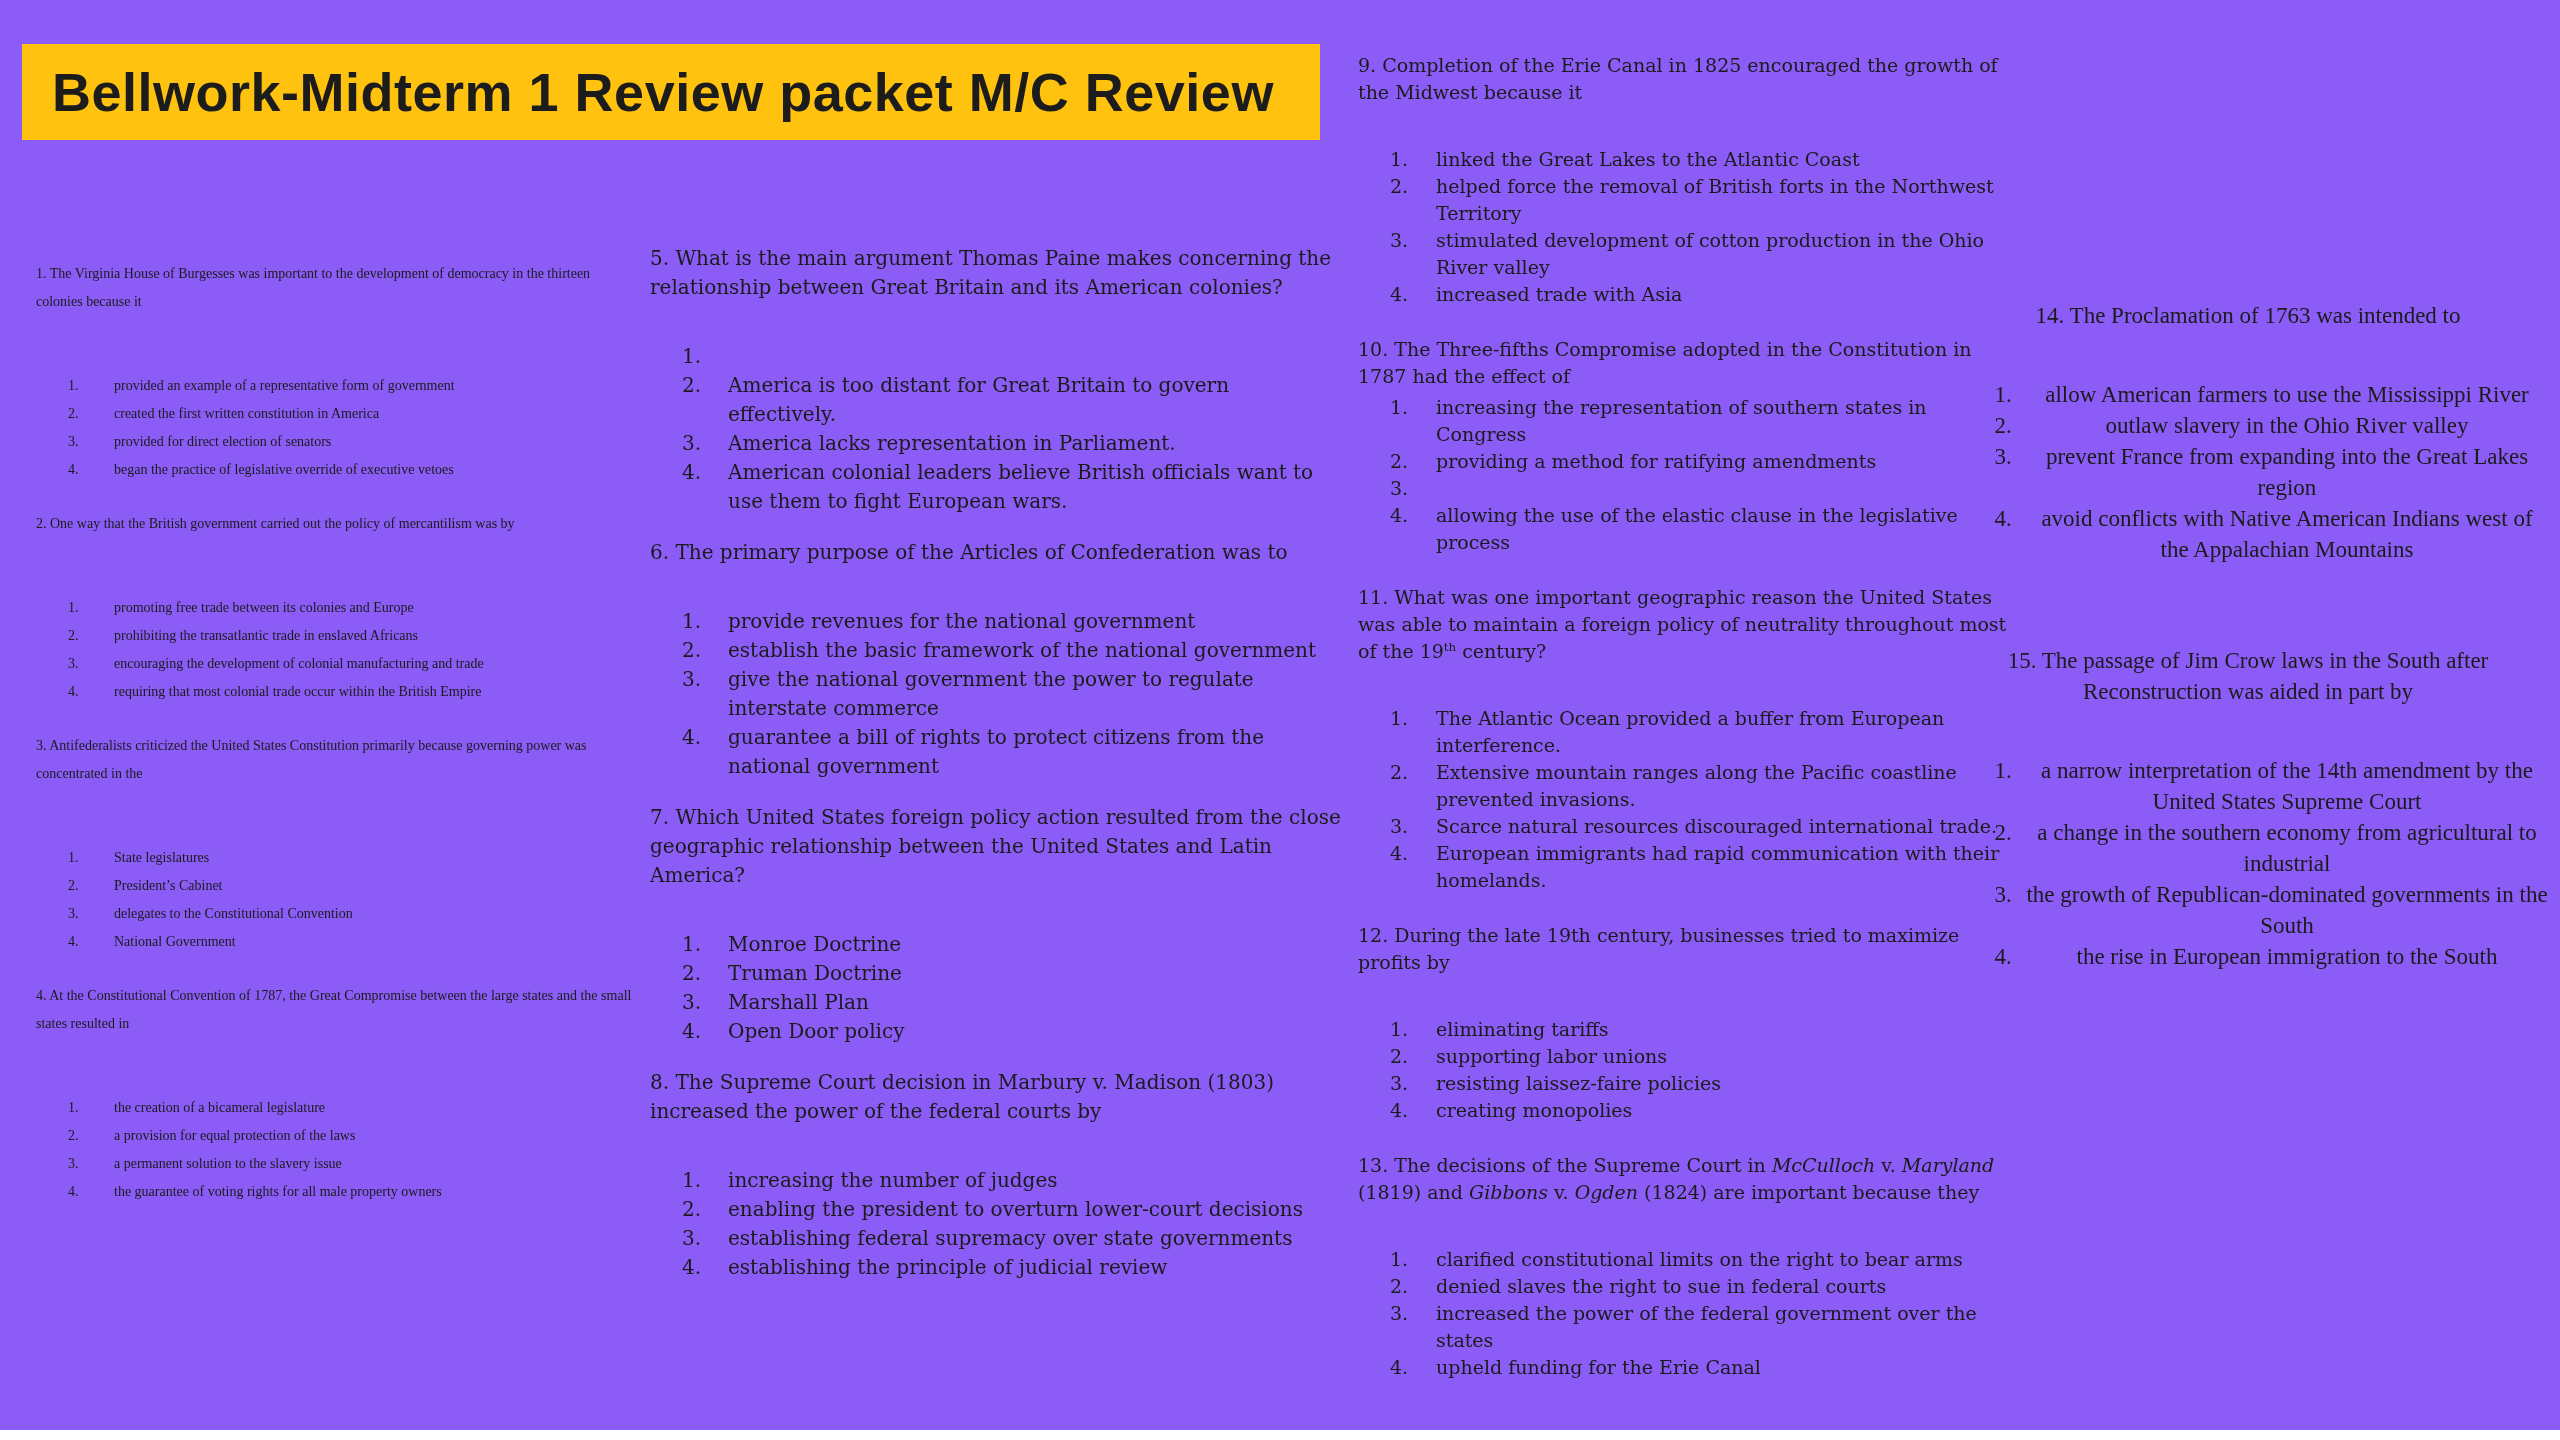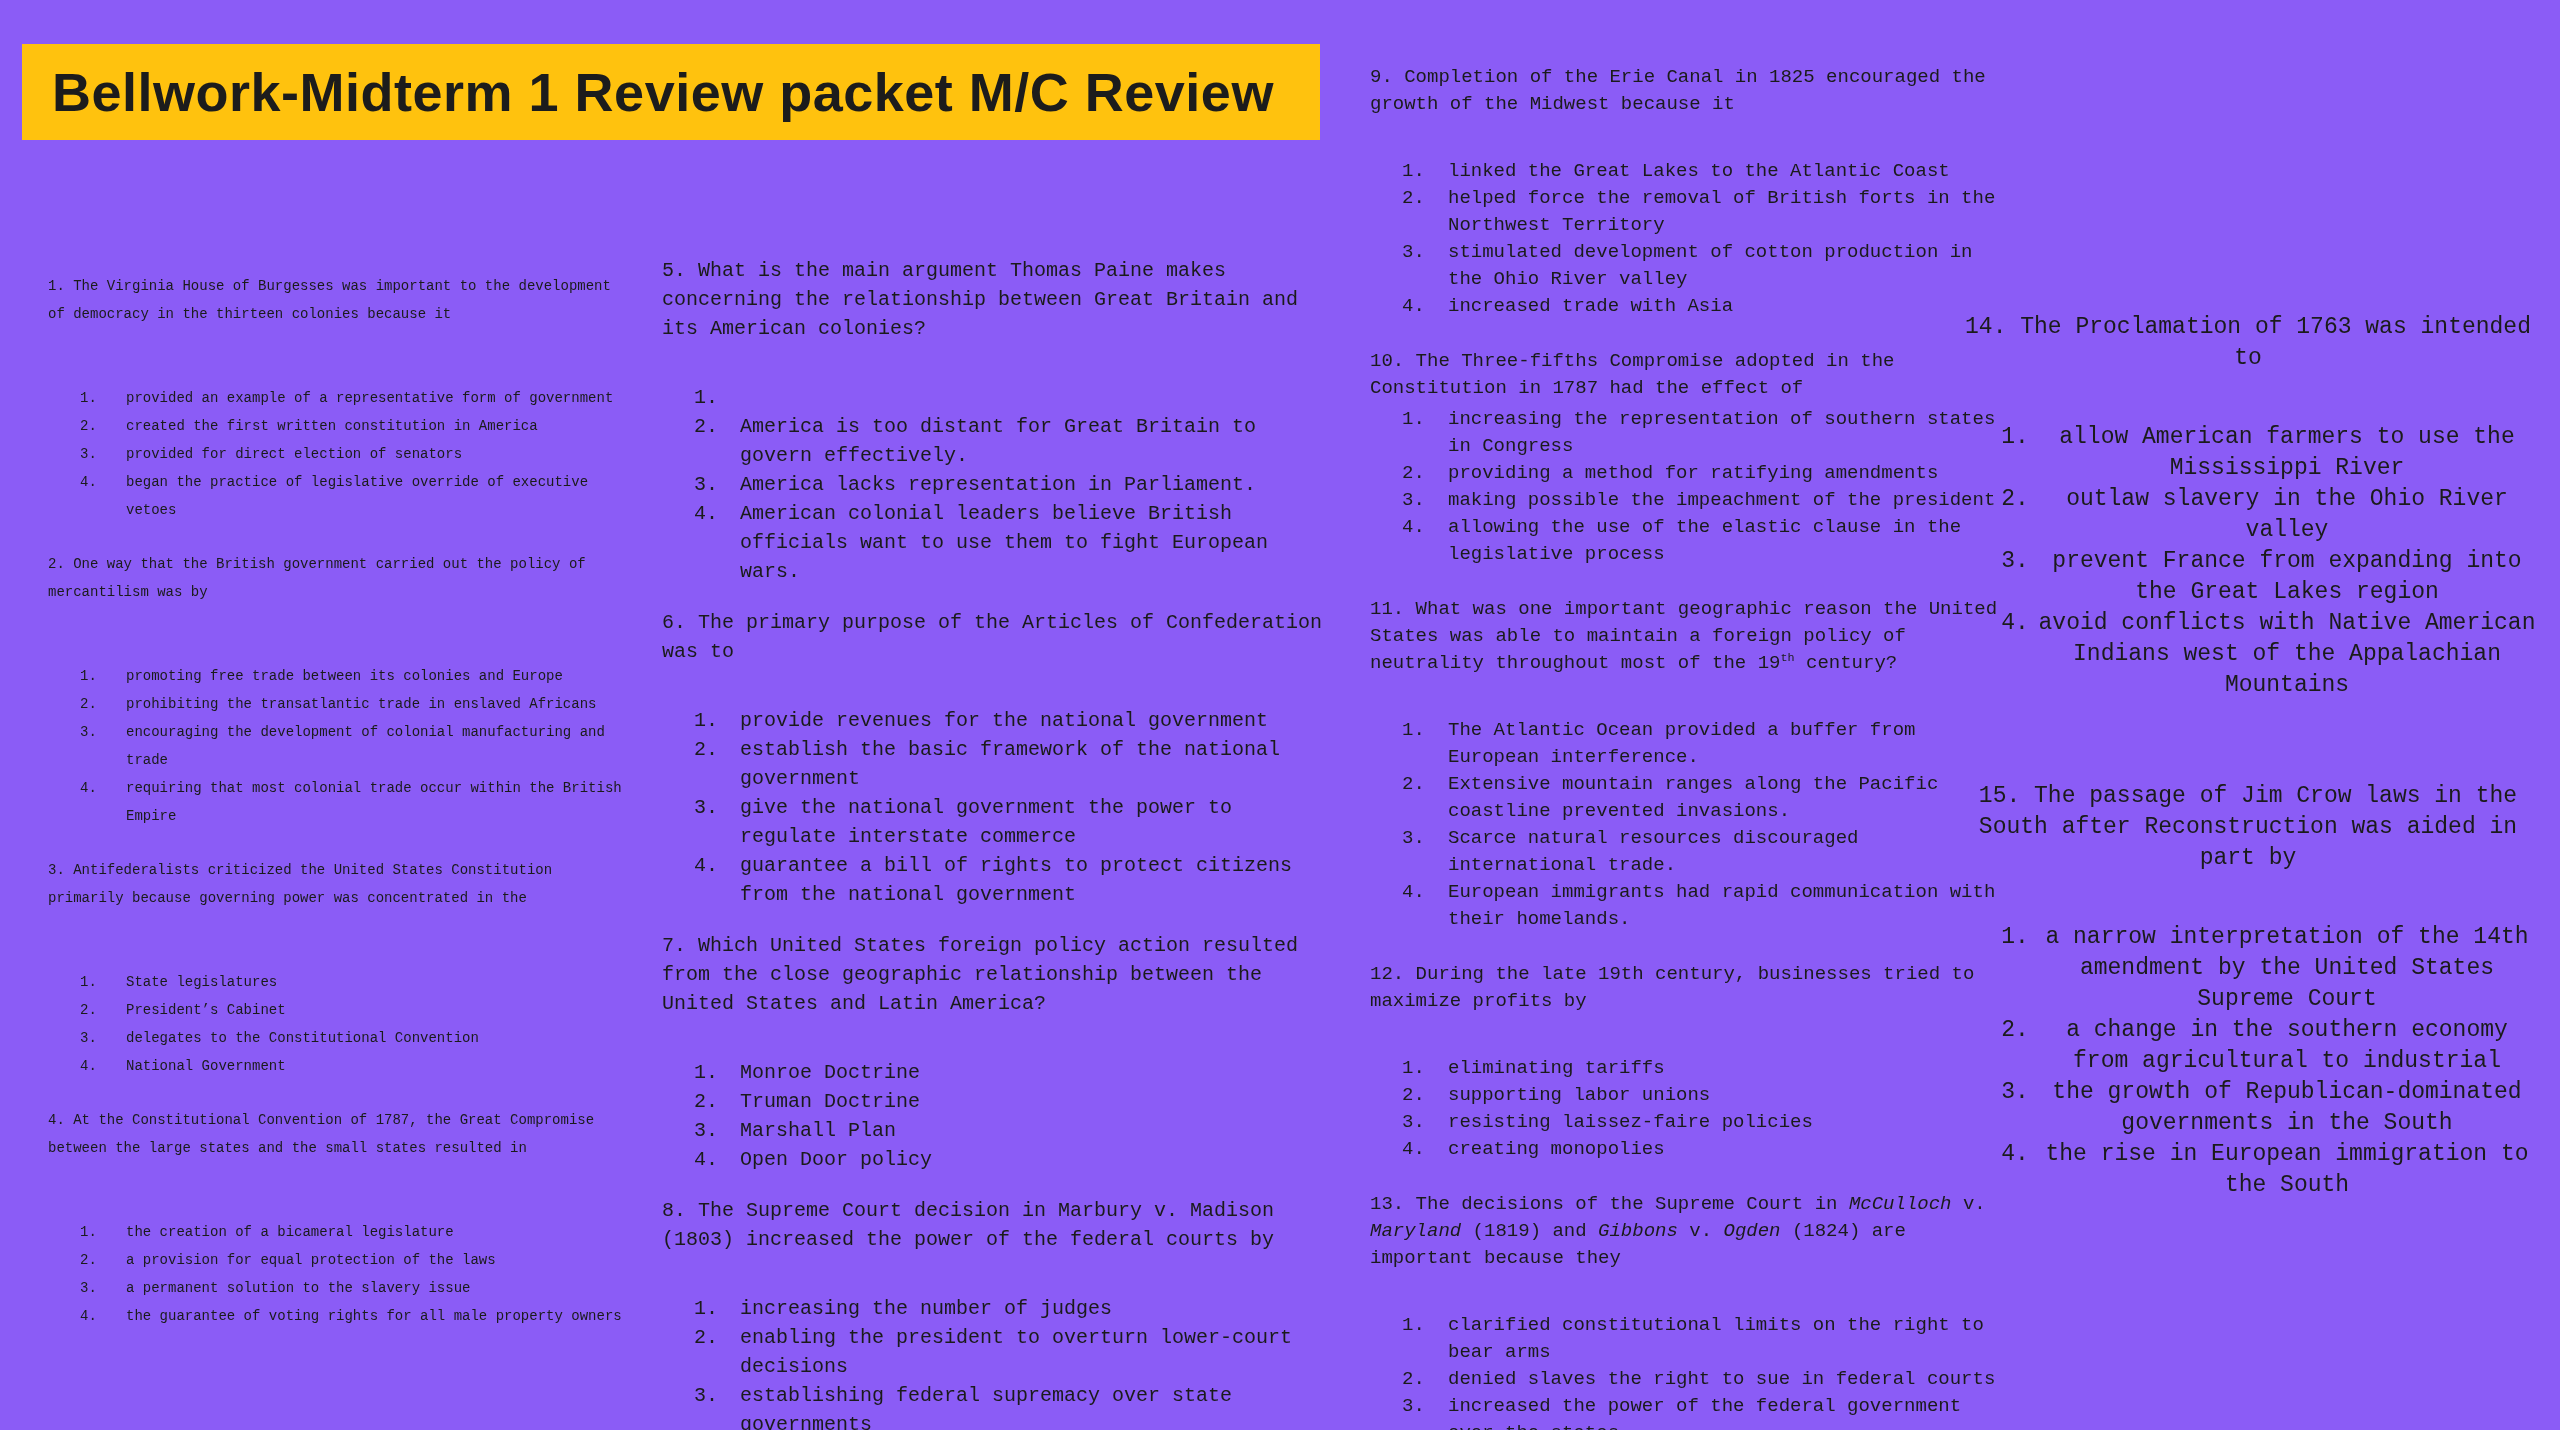--- a/index.html
+++ b/index.html
@@ -45,21 +45,21 @@
   .col-3 {
     left: 1358px; top: 52px; width: 655px;
     font-family: "DejaVu Serif", serif;
     font-size: 19px; line-height: 27px;
   }
   .col-4 {
     left: 1948px; top: 300px; width: 600px;
     font-family: "Liberation Serif", serif;
     font-size: 23px; line-height: 31px; text-align: center;
   }
-  .question { margin: 12px; font-family: Liberation Mono, monospace; }
+  .question { margin: 0; }
   .col-1 .question { margin-bottom: 26px; }
   .col-2 .question { margin-bottom: 22px; }
   .col-3 .question { margin-bottom: 28px; }
   .col-4 .question { margin-bottom: 80px; }
   .stem { margin: 0; }
   .choices { margin: 0; }
   .col-1 .choices { margin-top: 56px; }
   .col-2 .choices { margin-top: 40px; }
   .col-3 .choices { margin-top: 40px; }
   .col-4 .choices { margin-top: 48px; }
@@ -280,21 +280,20 @@
           <div class="choice">
             <span class="num">1.</span>
             <span class="ctext">increasing the representation of southern states in Congress</span>
           </div>
           <div class="choice">
             <span class="num">2.</span>
             <span class="ctext">providing a method for ratifying amendments</span>
           </div>
           <div class="choice">
             <span class="num">3.</span>
-            <span class="ctext">making possible the impeachment of the president</span>
           </div>
           <div class="choice">
             <span class="num">4.</span>
             <span class="ctext">allowing the use of the elastic clause in the legislative process</span>
           </div>
         </div>
       </div>
       <div class="question">
         <p class="stem"><span>11. What was one important geographic reason the United States was able to maintain a foreign policy of neutrality throughout most of the 19</span><span class="seg-sup">th</span><span> century?</span></p>
         <div class="choices">

